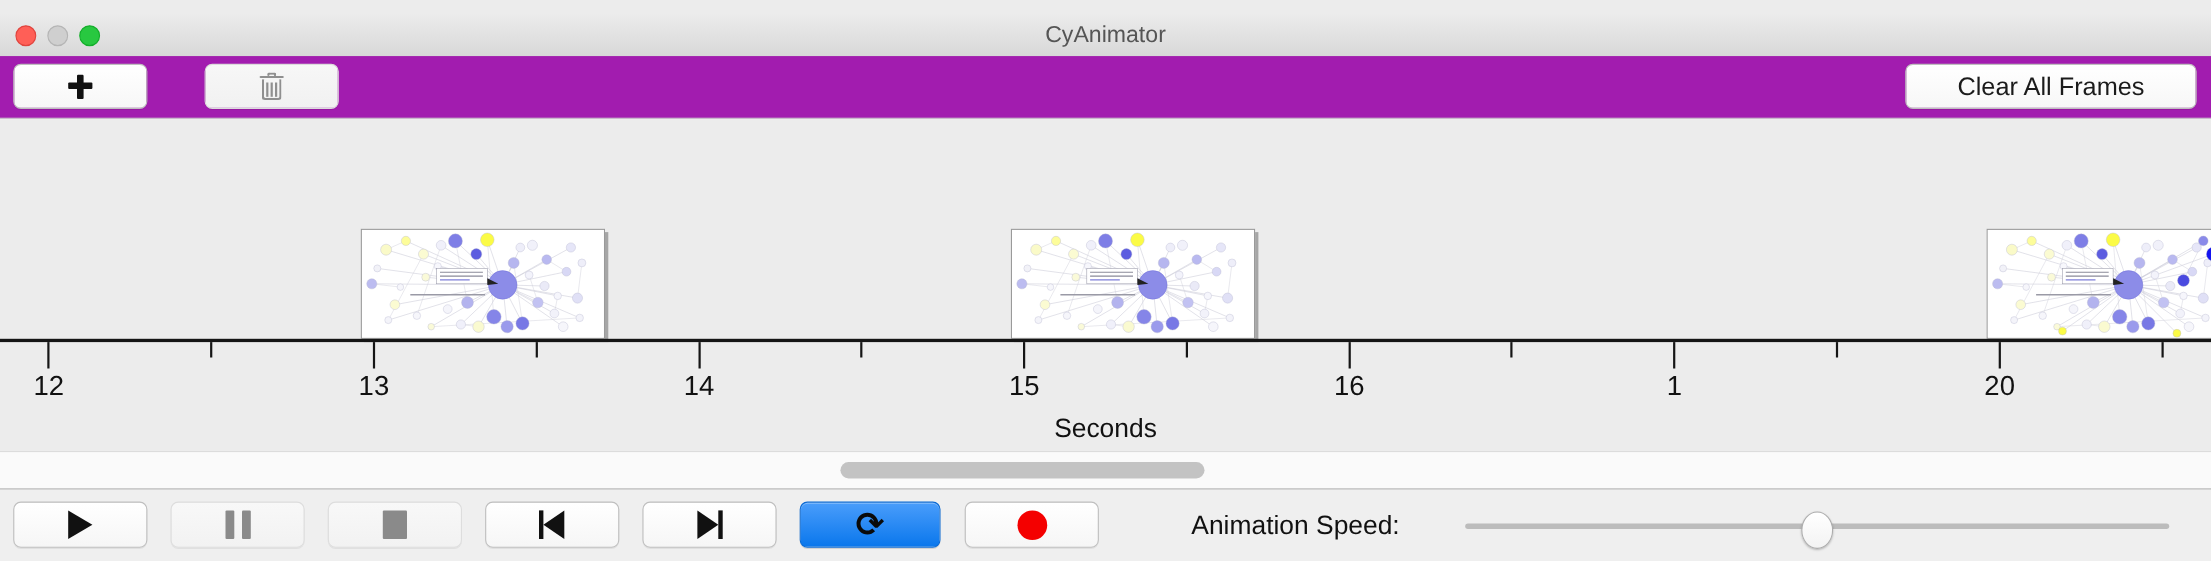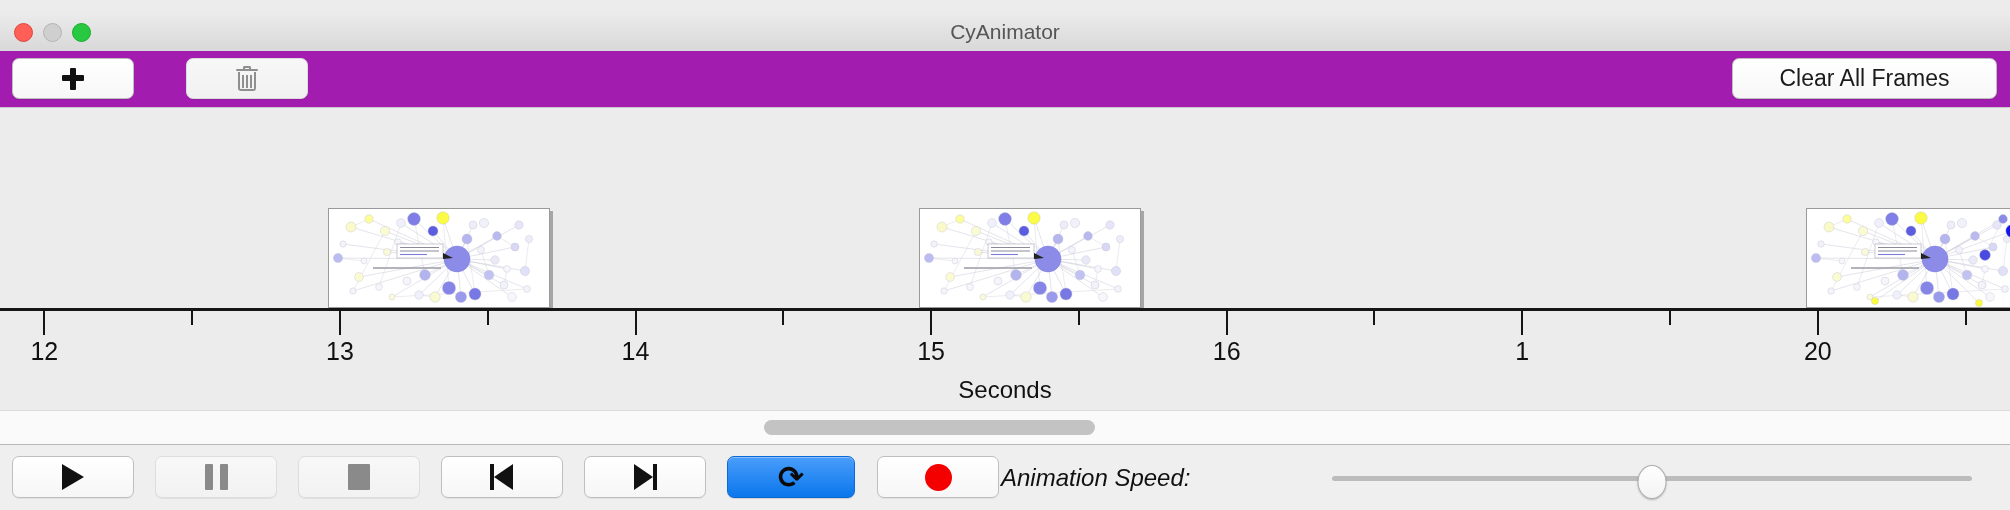--- a/index.html
+++ b/index.html
@@ -477,21 +477,21 @@
         <div class="tick minor" style="left: 1669.07px;"></div>
         <div class="tick minor" style="left: 1964.66px;"></div>
       </div>
   </div>
 
   <div class="scrollarea">
     <div class="scrollthumb" style="left: 763.8px; width: 331.65px;"></div>
   </div>
 
   <div class="controls">
-    <div class="speedlabel" style="left:1001px;font-style:italic;">Animation Speed:</div>
+    <div class="speedlabel" style="left:1083px;">Animation Speed:</div>
     <div class="slider" style="left:1332px;width:640px;">
       <div class="track"></div>
       <div class="knob" style="left: 50%;"></div>
     </div>
   <div class="cbtn" style="left: 12px; width: 122px;">
         <span class="ic-play"></span>
       </div>
       <div class="cbtn disabled" style="left: 155px; width: 122px;">
         <span class="ic-pause">
           <i></i>

